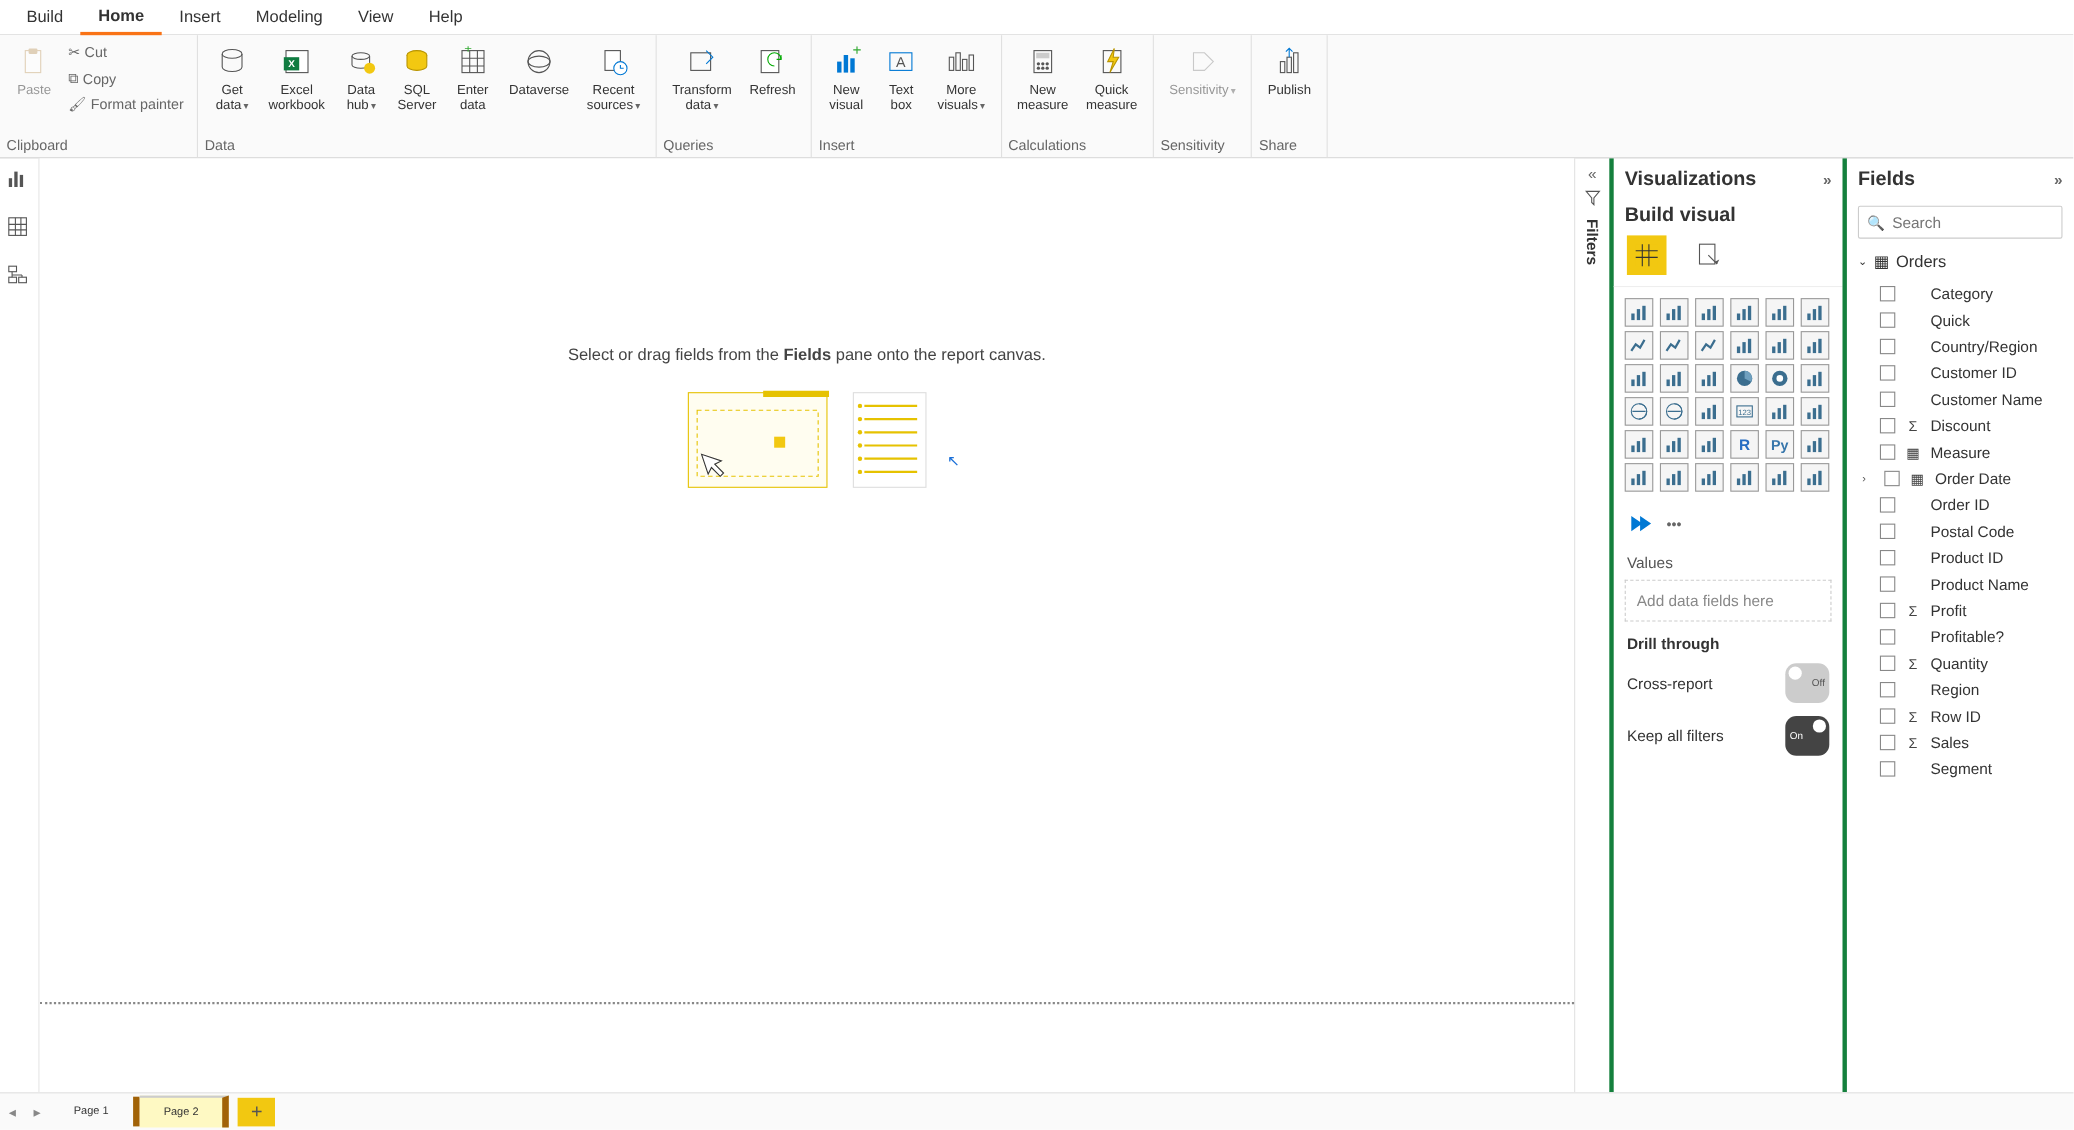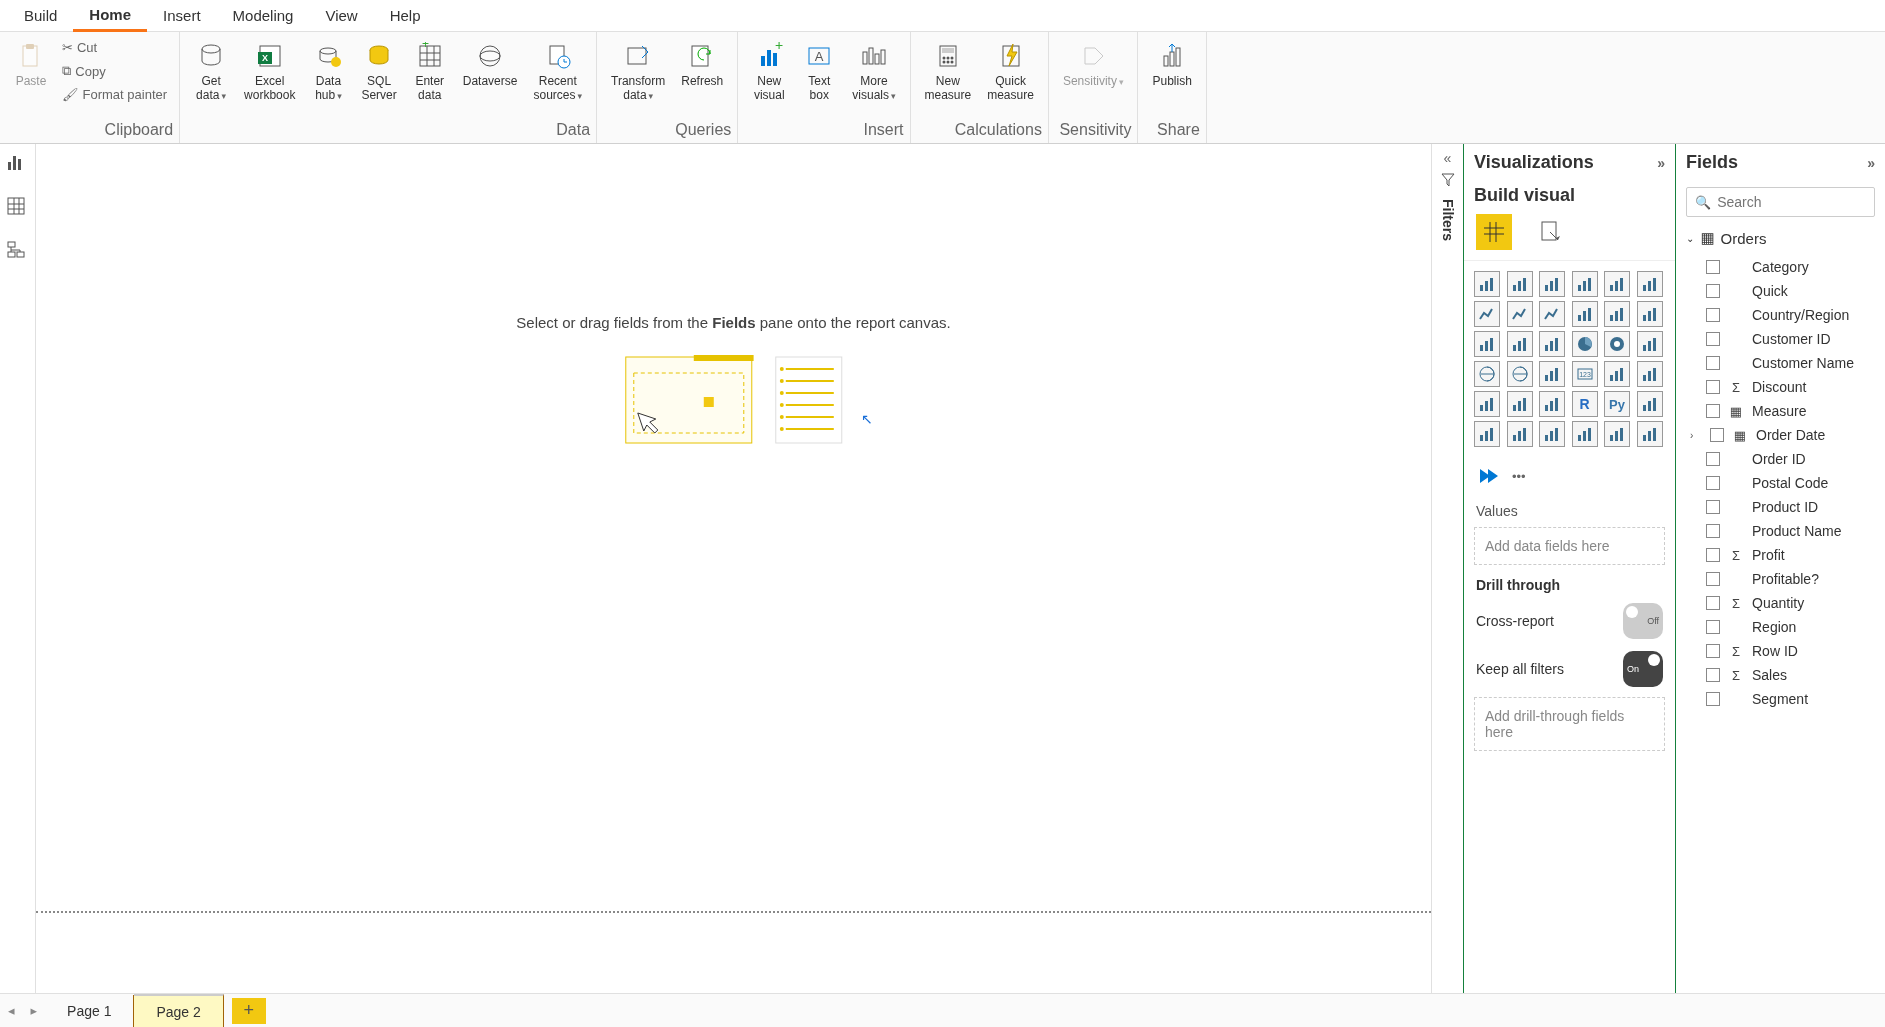--- a/index.html
+++ b/index.html
@@ -7,21 +7,21 @@
 
 
 .menubar { display: flex; align-items: center; height: 32px; border-bottom: 1px solid #e0e0e0; padding: 0 8px; }
 .menubar .item { padding: 6px 16px; cursor: pointer; font-size: 15px; }
 .menubar .item.active { border-bottom: 3px solid #f97316; font-weight: 600; }
 
 
 .ribbon { display: flex; height: 112px; border-bottom: 1px solid #d0d0d0; background: #fafafa; }
 .ribbon-group { display: flex; flex-direction: column; justify-content: space-between; border-right: 1px solid #e0e0e0; padding: 4px 6px 2px; }
 .ribbon-group-content { display: flex; align-items: flex-start; flex: 1; }
-.ribbon-group-label { text-align: right; font-size: 16px; color: #666; padding: 2px 0; }
+.ribbon-group-label { text-align: left; font-size: 13px; color: #666; padding: 2px 0; }
 .ribbon-btn { display: flex; flex-direction: column; align-items: center; justify-content: flex-start; padding: 4px 8px; cursor: pointer; min-width: 50px; text-align: center; }
 .ribbon-btn .icon { width: 32px; height: 32px; margin-bottom: 2px; display:flex; align-items:center; justify-content:center; }
 .ribbon-btn .label { font-size: 12px; line-height: 14px; white-space: pre-line; }
 .ribbon-btn.disabled { opacity: 0.5; cursor: default; }
 .ribbon-small { display:flex; flex-direction:column; gap:4px; padding: 2px 4px; }
 .ribbon-small-btn { display:flex; align-items:center; gap:4px; font-size:13px; color:#666; padding:2px; }
 .chev::after { content:"▾"; font-size:9px; margin-left:2px; color:#666; }
 
 
 .main { display:flex; height: calc(100% - 144px - 34px); }
@@ -34,21 +34,21 @@
 .canvas-placeholder p strong { font-weight:600; }
 .placeholder-img { margin-top:24px; display:flex; justify-content:center; gap:20px; }
 .dotted-line { position:absolute; left:0; right:0; bottom:80px; border-top:2px dotted #888; }
 
 
 .filters-tab { width:32px; border-left:1px solid #e0e0e0; display:flex; flex-direction:column; align-items:center; padding-top:6px; }
 .filters-tab .collapse { font-size:14px; color:#666; cursor:pointer; }
 .filters-tab .vlabel { writing-mode: vertical-rl; font-size:14px; font-weight:600; margin-top:8px; }
 
 
-.panel { border-left:1px solid #15803d; display:flex; flex-direction:column; }
+.panel { border-left:4px solid #15803d; display:flex; flex-direction:column; }
 .panel.viz { width:212px; }
 .panel.fields { width:210px; }
 .panel-header { display:flex; align-items:center; justify-content:space-between; padding:8px 10px; font-size:18px; font-weight:600; }
 .panel-header .tog { font-size:14px; color:#666; cursor:pointer; }
 .panel-sub { padding: 4px 10px; font-size:18px; font-weight:600; }
 .viz-mode { display:flex; gap:20px; padding: 4px 12px 10px; border-bottom:1px solid #eee; align-items:center; }
 .viz-mode-btn { width:36px; height:36px; display:flex; align-items:center; justify-content:center; cursor:pointer; position:relative; }
 .viz-mode-btn.active { background:#f2c811; }
 .viz-grid { display:grid; grid-template-columns: repeat(6, 1fr); gap:4px; padding:10px; }
 .viz-icon { width:26px; height:26px; border:1px solid #999; background:#f5f5f5; cursor:pointer; display:flex; align-items:center; justify-content:center; font-size:10px; color:#456; }
@@ -70,21 +70,21 @@
 .field-list { padding: 2px 0; overflow-y:auto; }
 .field-item { display:flex; align-items:center; gap:8px; padding:4px 10px 4px 30px; font-size:14px; cursor:pointer; }
 .field-item .cb { width:14px; height:14px; border:1px solid #888; }
 .field-item .ficon { width:16px; text-align:center; color:#444; font-size:13px;}
 .field-item.has-expand { padding-left:14px; }
 .field-item .exp { width:12px; font-size:10px; color:#555; }
 
 
 .pagetabs { position:absolute; bottom:0; left:0; right:0; height:34px; border-top:1px solid #e0e0e0; display:flex; align-items:center; background:#fafafa; }
 .pagetabs .nav { padding:0 8px; color:#888; cursor:pointer; }
-.pagetabs .tab { padding:8px 22px; font-size:14px; cursor:pointer; border-right:1px solid #a16207; }
+.pagetabs .tab { padding:8px 22px; font-size:10px; cursor:pointer; border-right:6px solid #a16207; }
 .pagetabs .tab.active { background:#fef9c3; border-top:2px solid #ccc; }
 .pagetabs .addtab { width:34px; height:26px; background:#f2c811; display:flex; align-items:center; justify-content:center; margin-left:8px; cursor:pointer; color:#555; font-size:18px;}
 
 .cursor-arrow { position:absolute; left:825px; top:267px; font-size:14px; color:#1a6fd8; pointer-events:none; }
 </style>
 </head>
 <body>
 
 <div class="menubar">
   <div class="item">Build</div>
@@ -693,21 +693,20 @@
           <span>Off</span>
         </div>
     </div>
     <div class="toggle-row">
       <span>Keep all filters</span>
       <div class="toggle on">
           <span>On</span>
           <span class="knob"></span>
         </div>
     </div>
-    <div class="dropzone">Add drill-through fields here</div>
   </div>
 
   <div class="panel fields">
     <div class="panel-header">
       <span>Fields</span>
       <span class="tog">»</span>
     </div>
     <div class="search-box">
       <span>🔍</span>
       <input type="text" placeholder="Search" style="">

